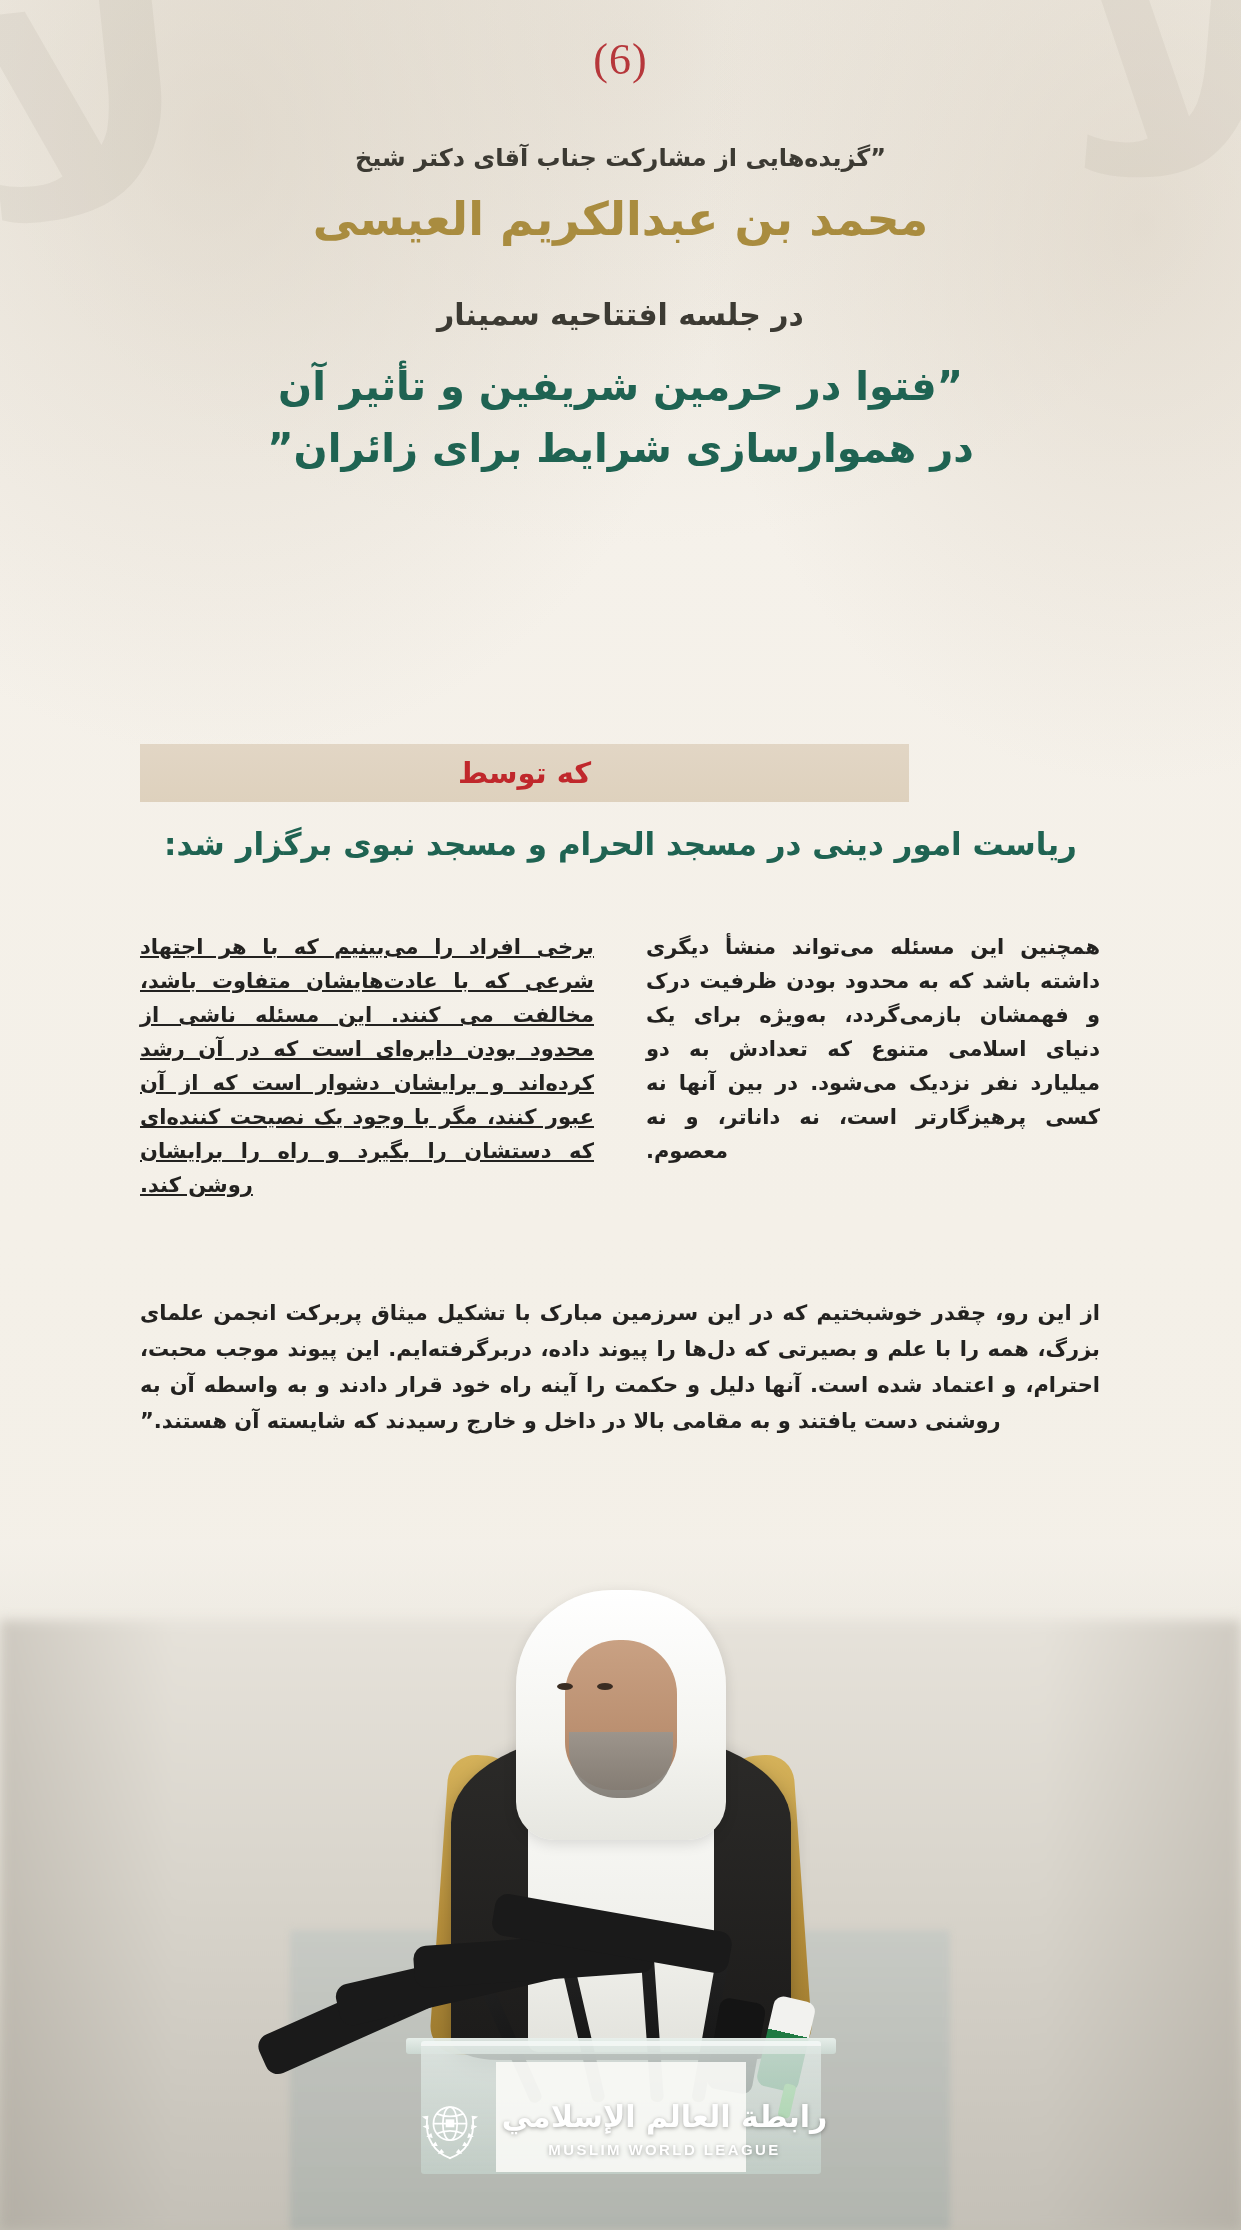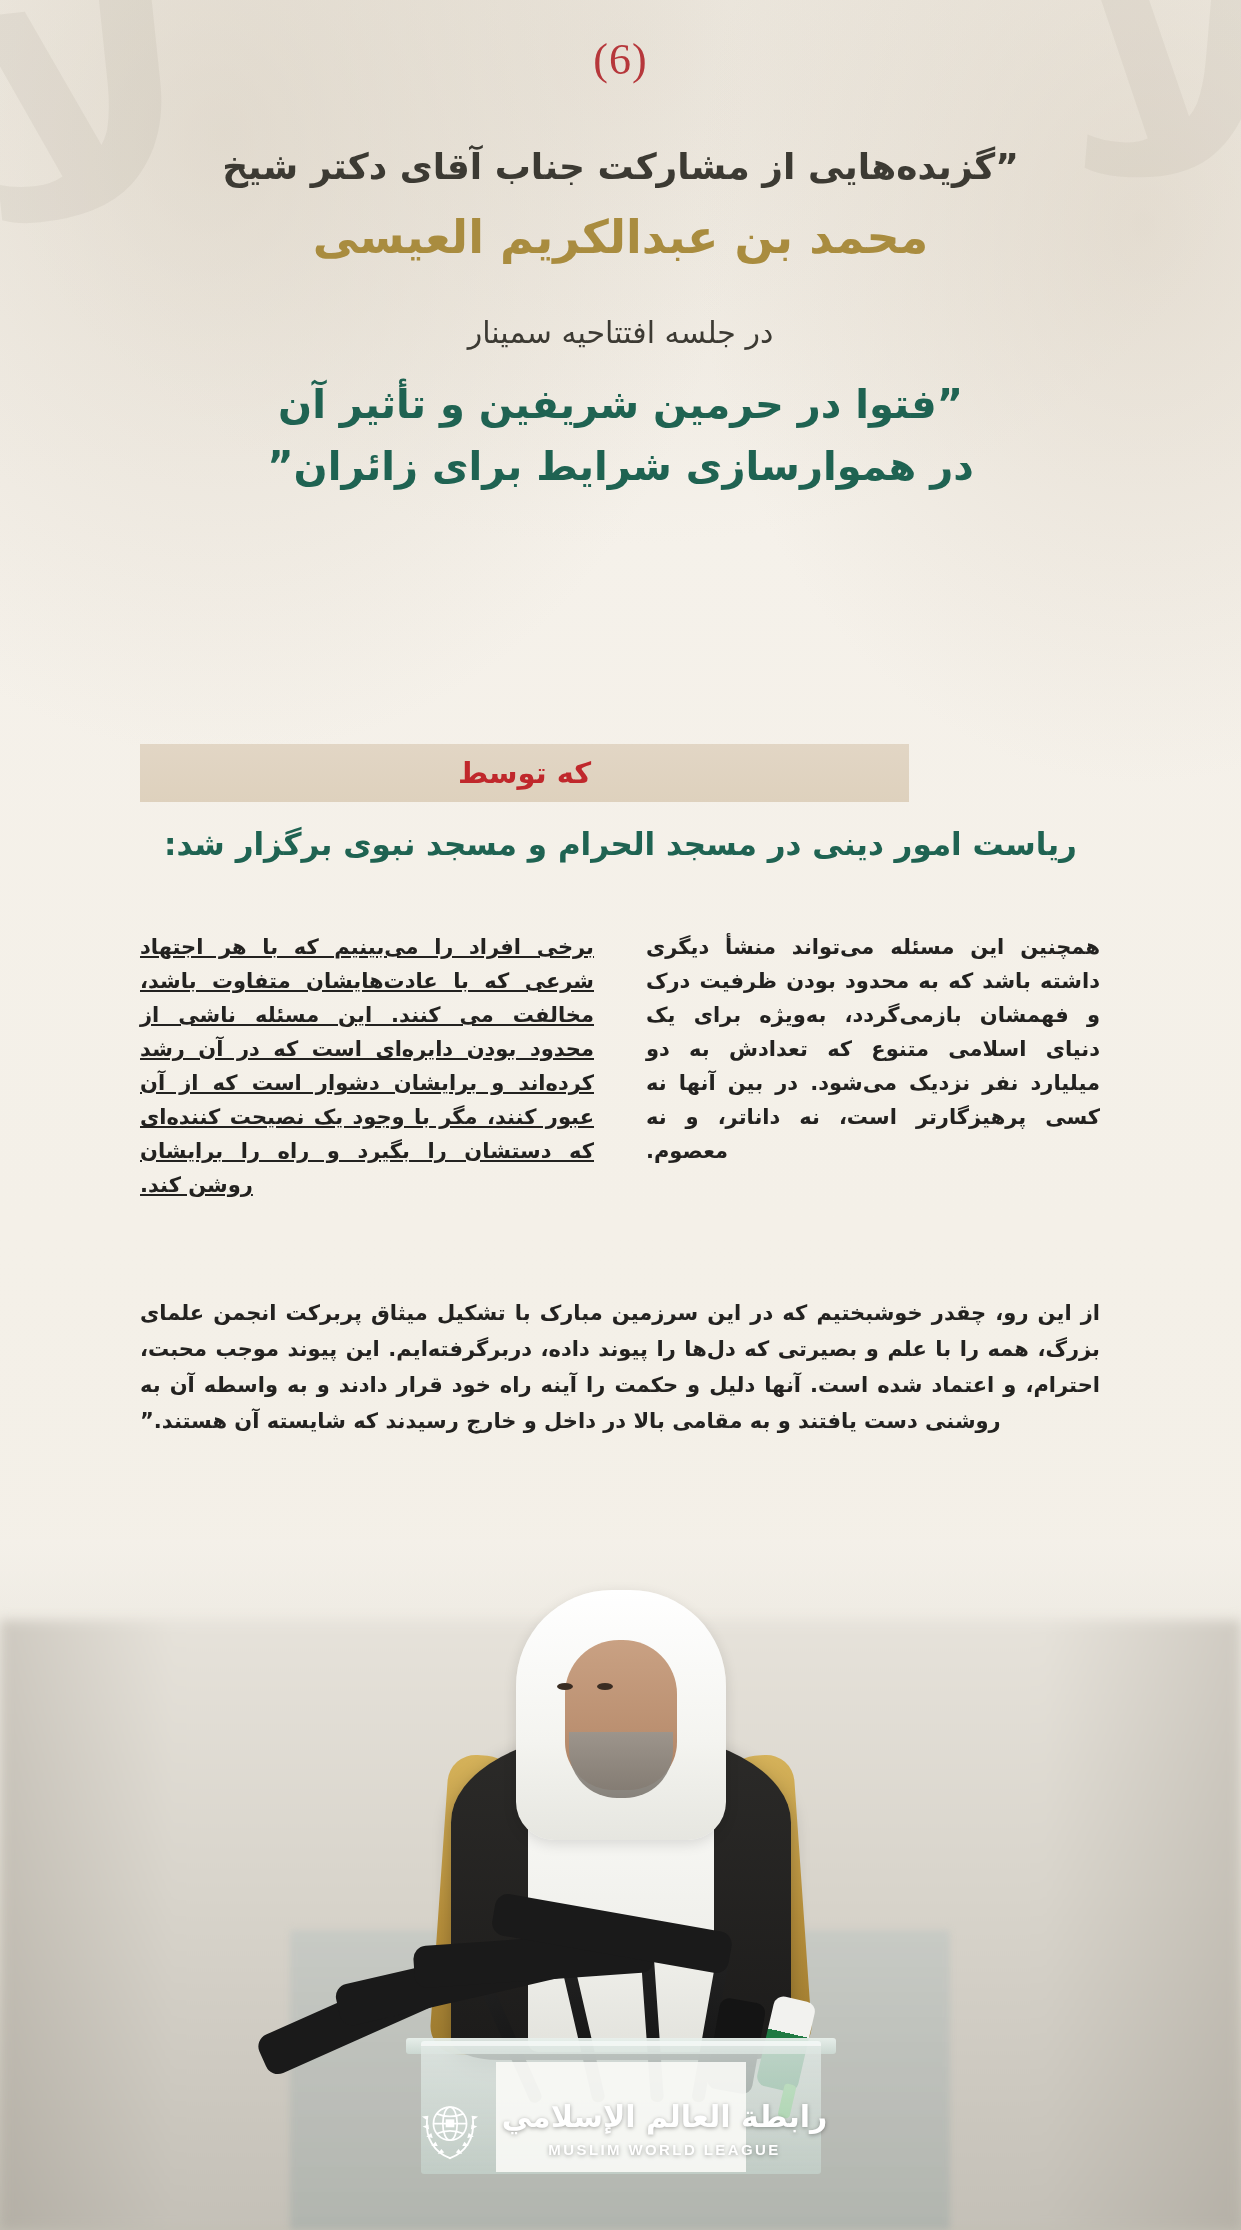--- a/index.html
+++ b/index.html
@@ -49,32 +49,32 @@
     z-index:4;
   }
 
   
   .head{
     position:absolute;top:140px;left:0;right:0;
     text-align:center;z-index:4;padding:0 120px;
     box-sizing:border-box;
   }
   .kicker{
-    font-size:36px;font-weight:700;color:#3c3a33;
+    font-size:24px;font-weight:700;color:#3c3a33;
     letter-spacing:0;line-height:1.5;
     margin-bottom:10px;
   }
   .speaker{
     font-size:46px;font-weight:700;
     color:#a98c3f;
     line-height:1.45;
     margin-bottom:38px;
   }
   .occasion{
-    font-size:30px;font-weight:400;color:#3c3a33;
+    font-size:30px;font-weight:700;color:#3c3a33;
     line-height:1.6;margin-bottom:16px;
   }
   .seminar{
     font-size:40px;font-weight:700;
     color:#1f6352;
     line-height:1.55;
   }
   .seminar .ln{display:block;}
 
   

